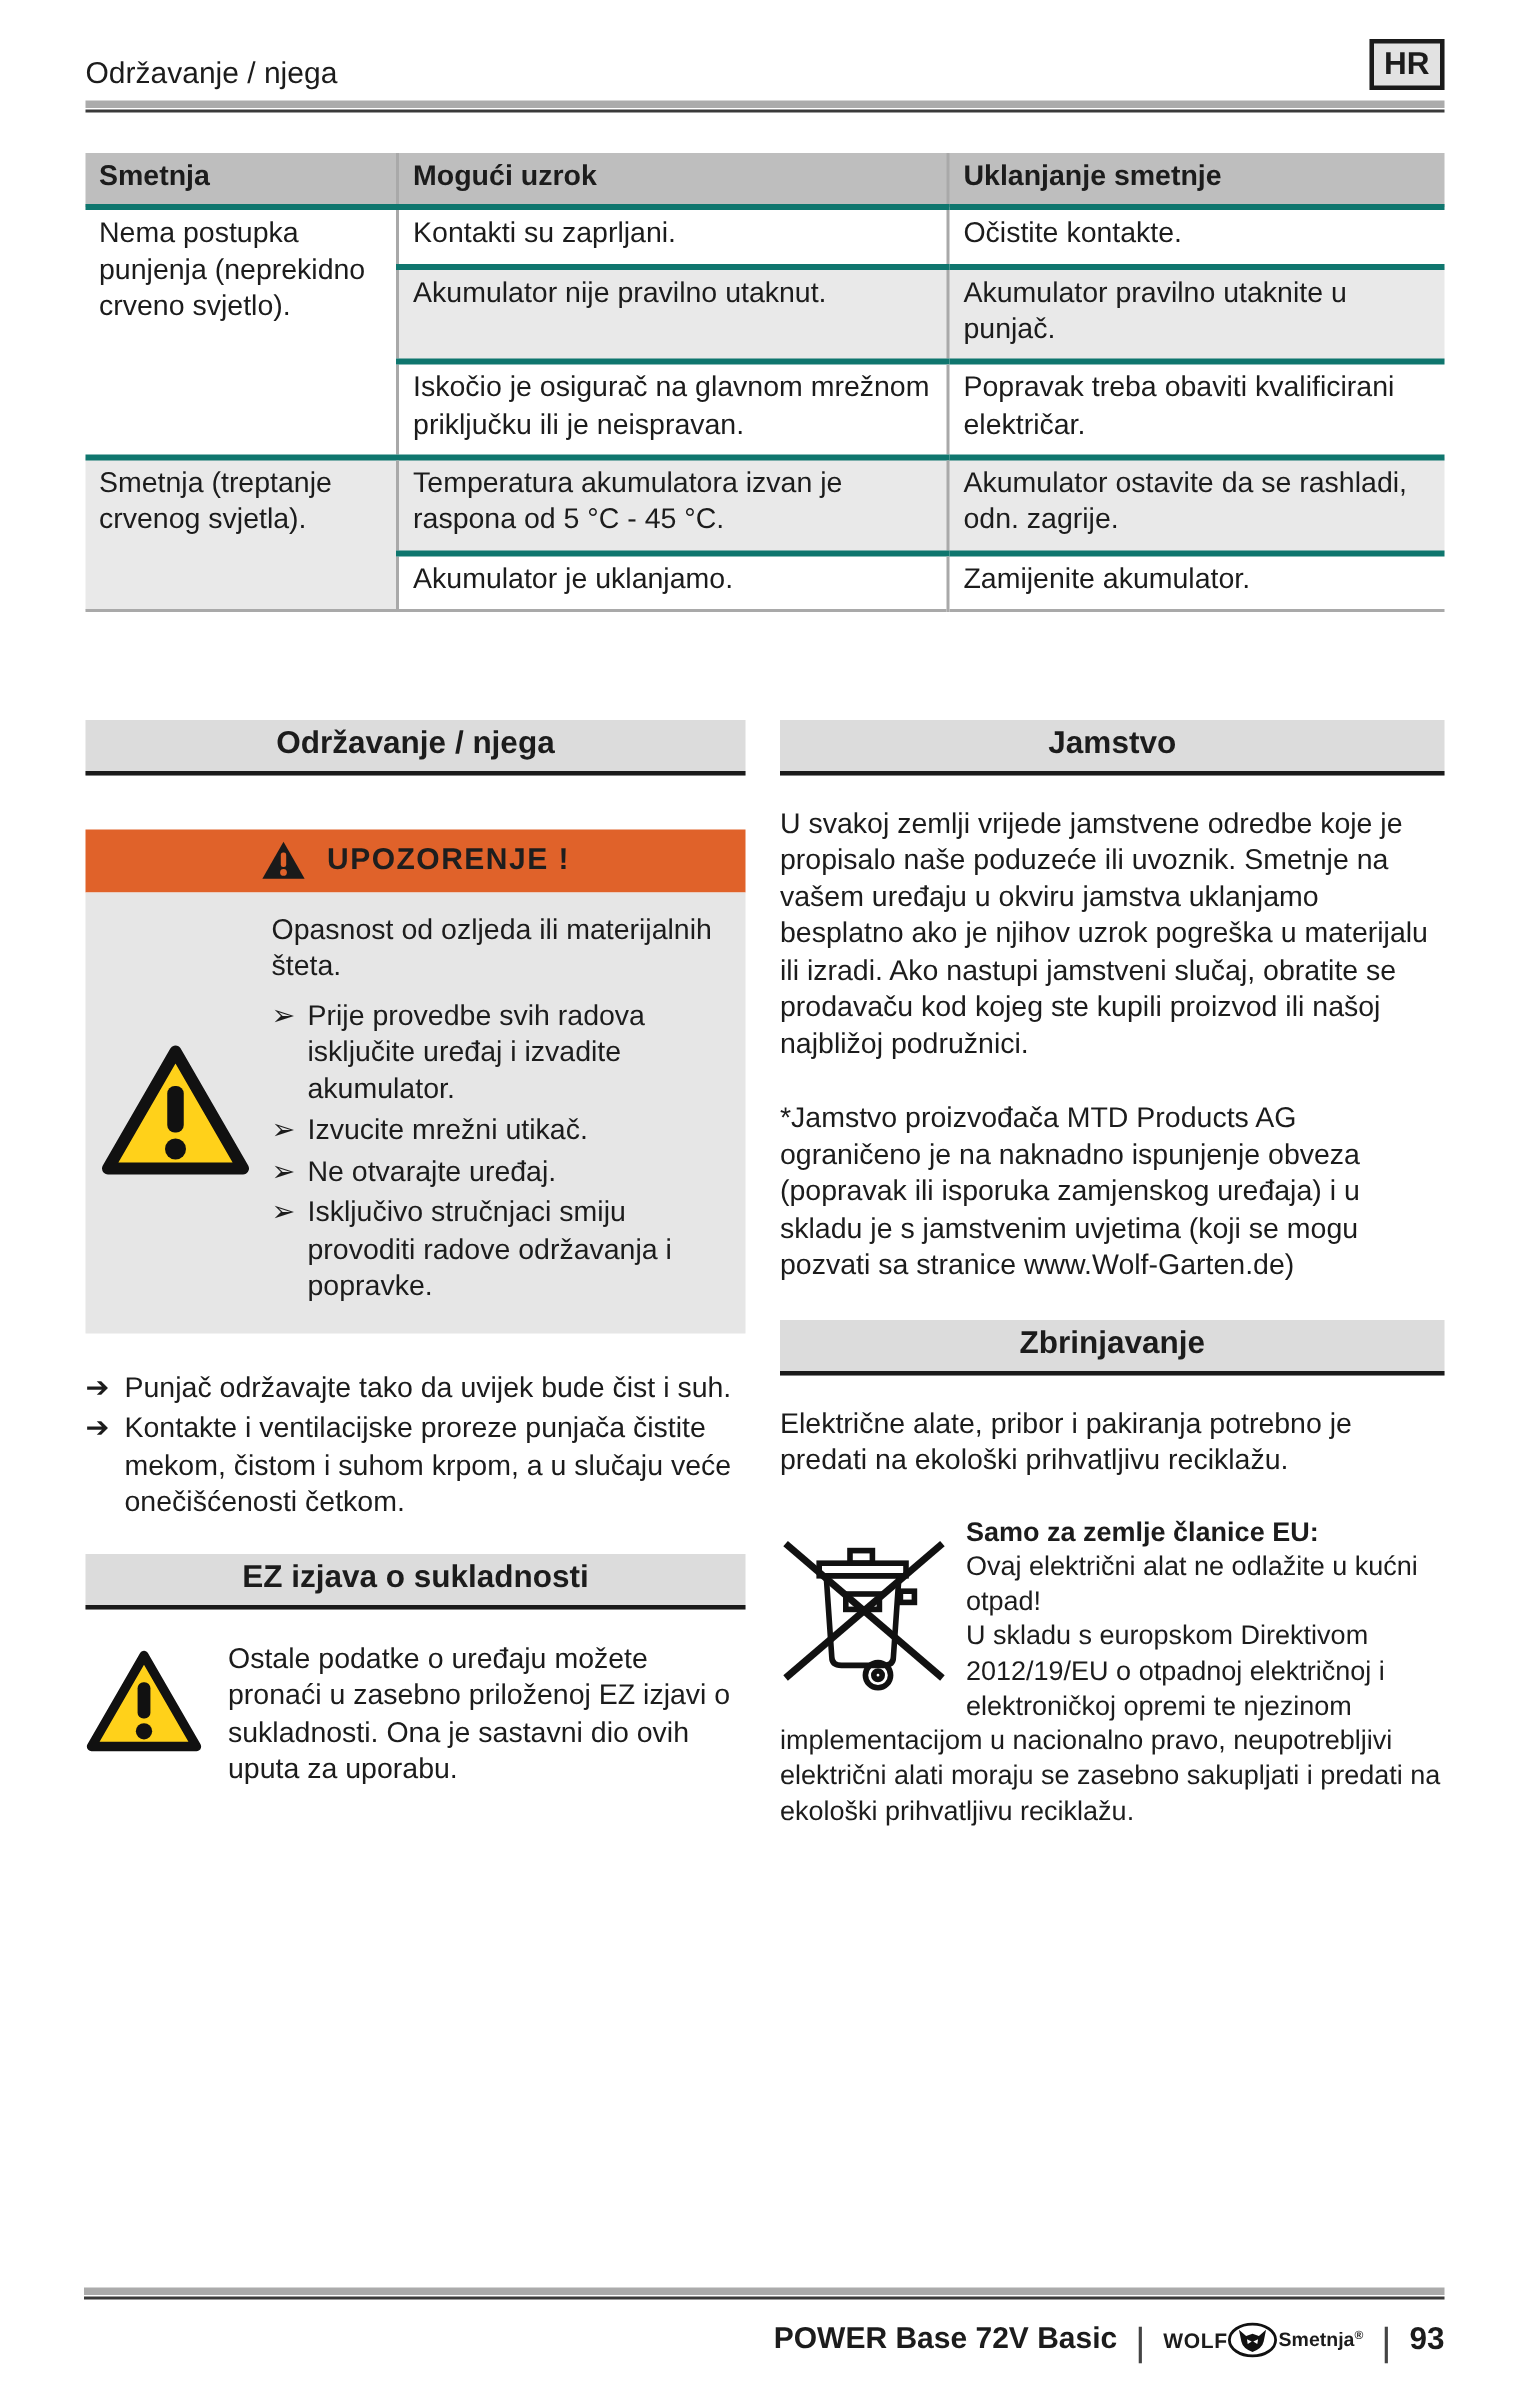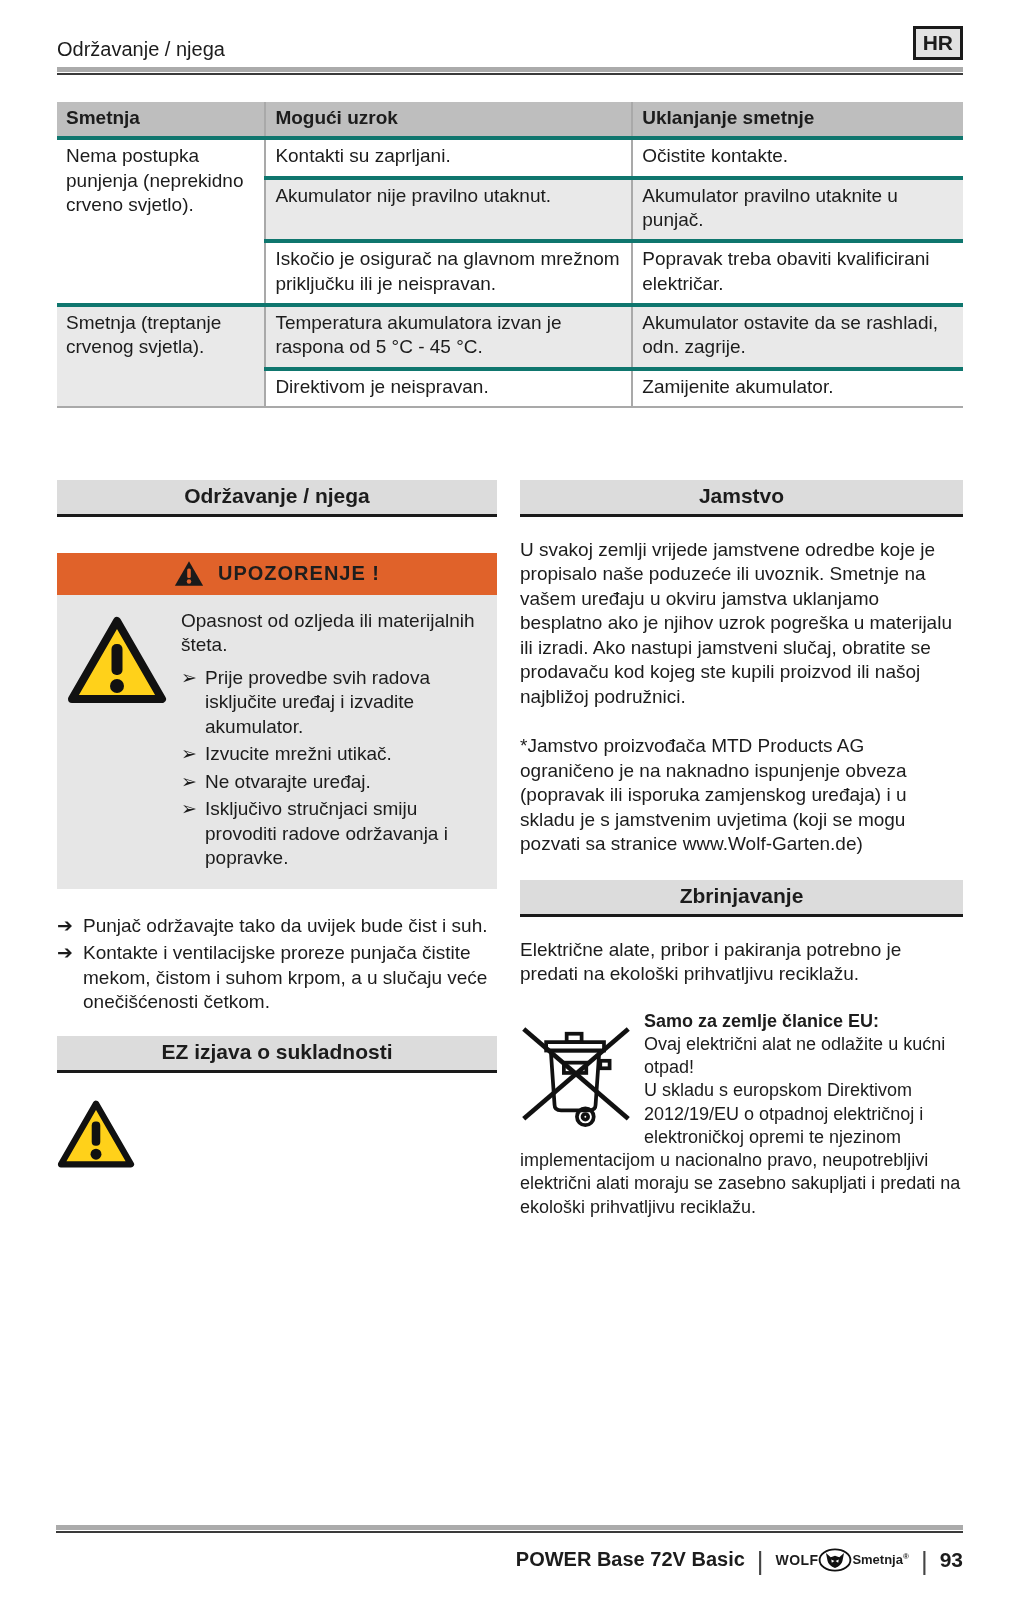--- a/index.html
+++ b/index.html
@@ -47,21 +47,21 @@
     font-weight:bold; font-size:21px; padding:4px 0 6px;
   }
 
   
   .warning-box { margin-top:36px; }
   .warning-head {
     background:#E0622A; display:flex; align-items:center; justify-content:center;
     gap:14px; padding:7px 0 8px;
   }
   .warning-title { font-weight:bold; font-size:20px; color:#1e1e1e; letter-spacing:1px; }
-  .warning-body { background:#E6E6E6; display:flex; gap:12px; padding:14px 8px 18px 10px; }
+  .warning-body { background:#E6E6E6; display:flex; gap:12px; padding:14px 8px 18px 10px;align-items:center; }
   .warning-tri-col { flex:0 0 102px; padding-top:6px; }
   .warning-text-col { flex:1; font-size:19px; line-height:1.29; }
   .warn-intro { margin:0 0 8px; }
   .warn-li { display:flex; margin-top:3px; }
   .warn-li .marker { flex:0 0 24px; }
 
   
   .action-list { margin-top:25px; }
   .action-li { display:flex; font-size:19px; line-height:1.29; margin-top:3px; }
   .action-li .marker { flex:0 0 26px; }
@@ -130,21 +130,21 @@
       <tr>
         <td class="cause">Iskočio je osigurač na glavnom mrežnom priključku ili je neispravan.</td>
         <td class="remedy">Popravak treba obaviti kvalificirani električar.</td>
       </tr>
       <tr>
         <td class="symptom alt" rowspan="2">Smetnja (treptanje crvenog svjetla).</td>
         <td class="cause alt">Temperatura akumulatora izvan je raspona od 5 °C - 45 °C.</td>
         <td class="remedy alt">Akumulator ostavite da se rashladi, odn. zagrije.</td>
       </tr>
       <tr>
-        <td class="cause">Direktivom je neispravan.</td>
+        <td class="cause">Akumulator je uklanjamo.</td>
         <td class="remedy">Zamijenite akumulator.</td>
       </tr>
     </tbody>
   </table>
 
   <div class="columns">
 
     <div class="col-left">
       <div class="section-bar">Održavanje / njega</div>
 
@@ -201,20 +201,21 @@
       <div class="section-bar ez-bar">EZ izjava o sukladnosti</div>
 
       <div class="ez-block">
         <div class="ez-tri">
           <svg width="78" height="70" viewBox="0 0 100 90" aria-hidden="true">
             <path d="M50 6 L95 84 H5 Z" fill="#FFD11A" stroke="#111" stroke-width="8" stroke-linejoin="round"></path>
             <rect x="44.5" y="29" width="11" height="31" rx="5" fill="#111"></rect>
             <circle cx="50" cy="71" r="7" fill="#111"></circle>
           </svg>
         </div>
+        <p class="ez-text">Ostale podatke o uređaju možete pronaći u zasebno priloženoj EZ izjavi o sukladnosti. Ona je sastavni dio ovih uputa za uporabu.</p>
       </div>
     </div>
 
     <div class="col-right">
       <div class="section-bar">Jamstvo</div>
       <p class="body-p">U svakoj zemlji vrijede jamstvene odredbe koje je propisalo naše poduzeće ili uvoznik. Smetnje na vašem uređaju u okviru jamstva uklanjamo besplatno ako je njihov uzrok pogreška u materijalu ili izradi. Ako nastupi jamstveni slučaj, obratite se prodavaču kod kojeg ste kupili proizvod ili našoj najbližoj podružnici.</p>
       <p class="body-p body-p2">*Jamstvo proizvođača MTD Products AG ograničeno je na naknadno ispunjenje obveza (popravak ili isporuka zamjen­skog uređaja) i u skladu je s jamstvenim uvjetima (koji se mogu pozvati sa stranice www.Wolf-Garten.de)</p>
 
       <div class="section-bar zbr-bar">Zbrinjavanje</div>
       <p class="body-p">Električne alate, pribor i pakiranja potrebno je predati na ekološki prihvatljivu reciklažu.</p>

